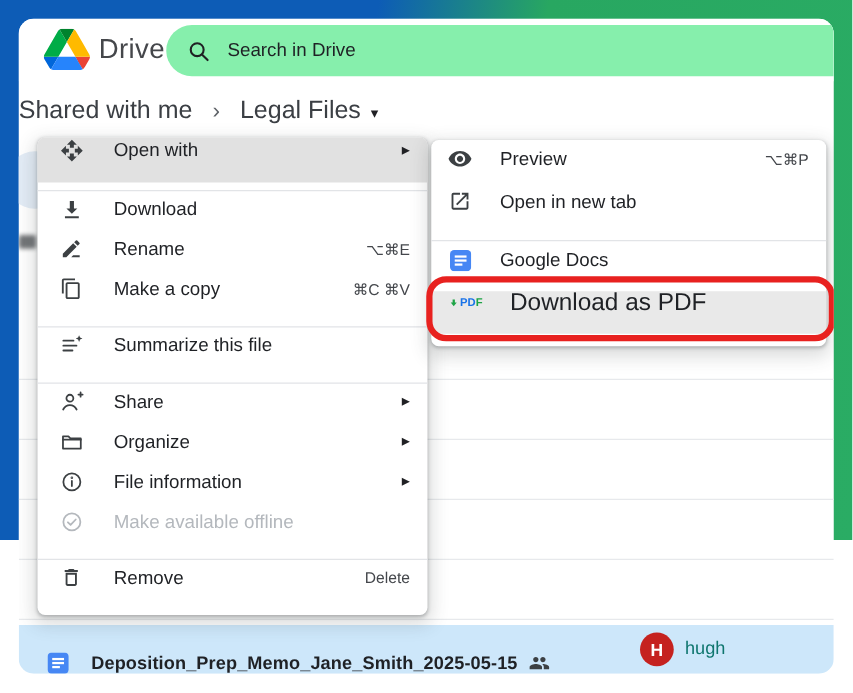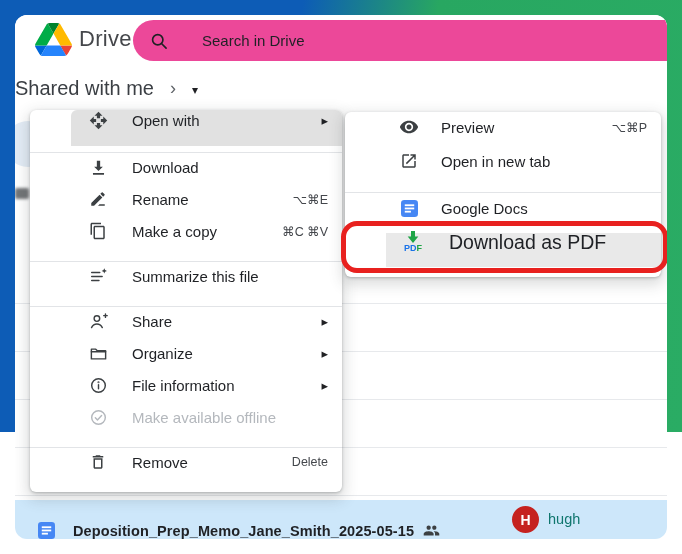--- a/index.html
+++ b/index.html
@@ -14,22 +14,22 @@
     position:absolute; left:15px; top:15px; width:652px; height:524px;
     background:#ffffff; border-radius:12px; overflow:hidden;
   }
 
   
   .header { position:absolute; left:0; top:0; width:652px; height:50px; background:#fff; }
   .drive-logo { position:absolute; left:20px; top:8px; width:37px; height:33px; }
   .drive-title { position:absolute; left:64px; top:11px; font-size:22px; color:#45474b; letter-spacing:.3px; }
   .search-pill {
     position:absolute; left:118px; top:5px; width:534px; height:41px;
-    background:#ec4899; border-radius:21px 0 0 21px;
-    display:flex; align-items:center;gap:20px;
+    background:#86efac; border-radius:21px 0 0 21px;
+    display:flex; align-items:center;
   }
   .search-icon { margin-left:16px; width:20px; height:20px; flex:0 0 auto; }
   .search-text { margin-left:13px; font-size:15px; color:#1f2125; }
 
   
   .breadcrumb { position:absolute; left:0; top:62px; display:flex; align-items:center; font-size:20px; color:#3b3f44; }
   .crumb-parent { padding-right:16px; }
   .crumb-sep { color:#5f6368; font-size:18px; padding-right:16px; }
   .crumb-current { padding-right:8px; }
   .crumb-caret { font-size:12px; color:#202124; padding-top:3px; }
@@ -55,38 +55,38 @@
   .owner-name { position:absolute; left:533px; top:11px; font-size:14.5px; color:#0f766e; }
 
   
   .menu {
     position:absolute; background:#fff; border-radius:6px; z-index:3;
     box-shadow:0 1px 3px rgba(60,64,67,.32), 0 5px 14px 3px rgba(60,64,67,.18);
   }
   #context-menu { left:15px; top:95px; width:312px; height:382px; padding-bottom:6px; }
   #open-with-submenu { left:330px; top:97px; width:316px; height:165px; padding-top:6px; }
 
-  .mi { display:flex; align-items:center; height:32px; padding:0 14px 16px 17px; cursor:default;margin-left:41px; }
+  .mi { display:flex; align-items:center; height:32px; padding:0 14px 16px 17px; cursor:default; }
   .mi .ic { width:20px; height:20px; flex:0 0 auto; display:flex; align-items:center; justify-content:center; }
   .mi .lbl { margin-left:24px; font-size:15px; color:#1f2125; white-space:nowrap; }
   .mi .sc { margin-left:auto; font-size:12.5px; color:#44474c; white-space:nowrap; }
   .mi .sub-arrow { margin-left:auto; font-size:13px; color:#202124; }
   .mi.first { height:36px; border-radius:6px 6px 0 0; }
   .mi.hl { background:#e1e1e1; }
   .mi.disabled .lbl { color:#b4b8bd; }
   .mi.disabled .ic svg { stroke:#b4b8bd; }
   .menu hr { border:none; border-top:1px solid #e2e4e7; margin:6px 0; }
 
   
   #open-with-submenu .mi { height:34px; padding-left:13px; }
   #open-with-submenu .mi .lbl { margin-left:22px; }
   .mi.docs-row { height:30px; }
   .mi.pdf-row { height:44px; background:#e9e9e9; padding-left:13px; }
   .mi.pdf-row .lbl { margin-left:18px; font-size:19.5px; }
-  .pdf-icon { width:28px; height:30px; display:flex; flex-direction:column; align-items:center; justify-content:center; }
+  .pdf-icon { width:28px; height:30px; display:flex; flex-direction:row; align-items:center; justify-content:center; }
   .pdf-icon .pdf-word { font-size:9px; font-weight:bold; letter-spacing:0; line-height:9px; }
   .pdf-icon .pd { color:#1a73e8; }
   .pdf-icon .f { color:#1ea446; }
 
   
   #annotation-box {
     position:absolute; left:326px; top:206px; width:327px; height:52px;
     border:5px solid #e8211f; border-radius:16px; z-index:4; pointer-events:none;
   }
 
@@ -122,20 +122,21 @@
         <circle cx="10.5" cy="10.5" r="6.2" fill="none" stroke="#202124" stroke-width="2"></circle>
         <path d="M15.3 15.3 20.5 20.5" stroke="#202124" stroke-width="2" stroke-linecap="round"></path>
       </svg>
       <span class="search-text">Search in Drive</span>
     </div>
   </div>
 
   <div class="breadcrumb">
     <span class="crumb-parent">Shared with me</span>
     <span class="crumb-sep">›</span>
+    <span class="crumb-current">Legal Files</span>
     <span class="crumb-caret">▾</span>
   </div>
 
   <div id="context-menu" class="menu">
     <div class="mi first hl">
       <span class="ic">
         <svg class="fill-ic" viewBox="0 0 24 24" width="19" height="19">
               <path d="M10 9h4V6h3l-5-5-5 5h3v3zm-1 1H6V7l-5 5 5 5v-3h3v-4zm14 2-5-5v3h-3v4h3v3l5-5zm-9 3h-4v3H7l5 5 5-5h-3v-3z"></path>
             </svg>
       </span>

